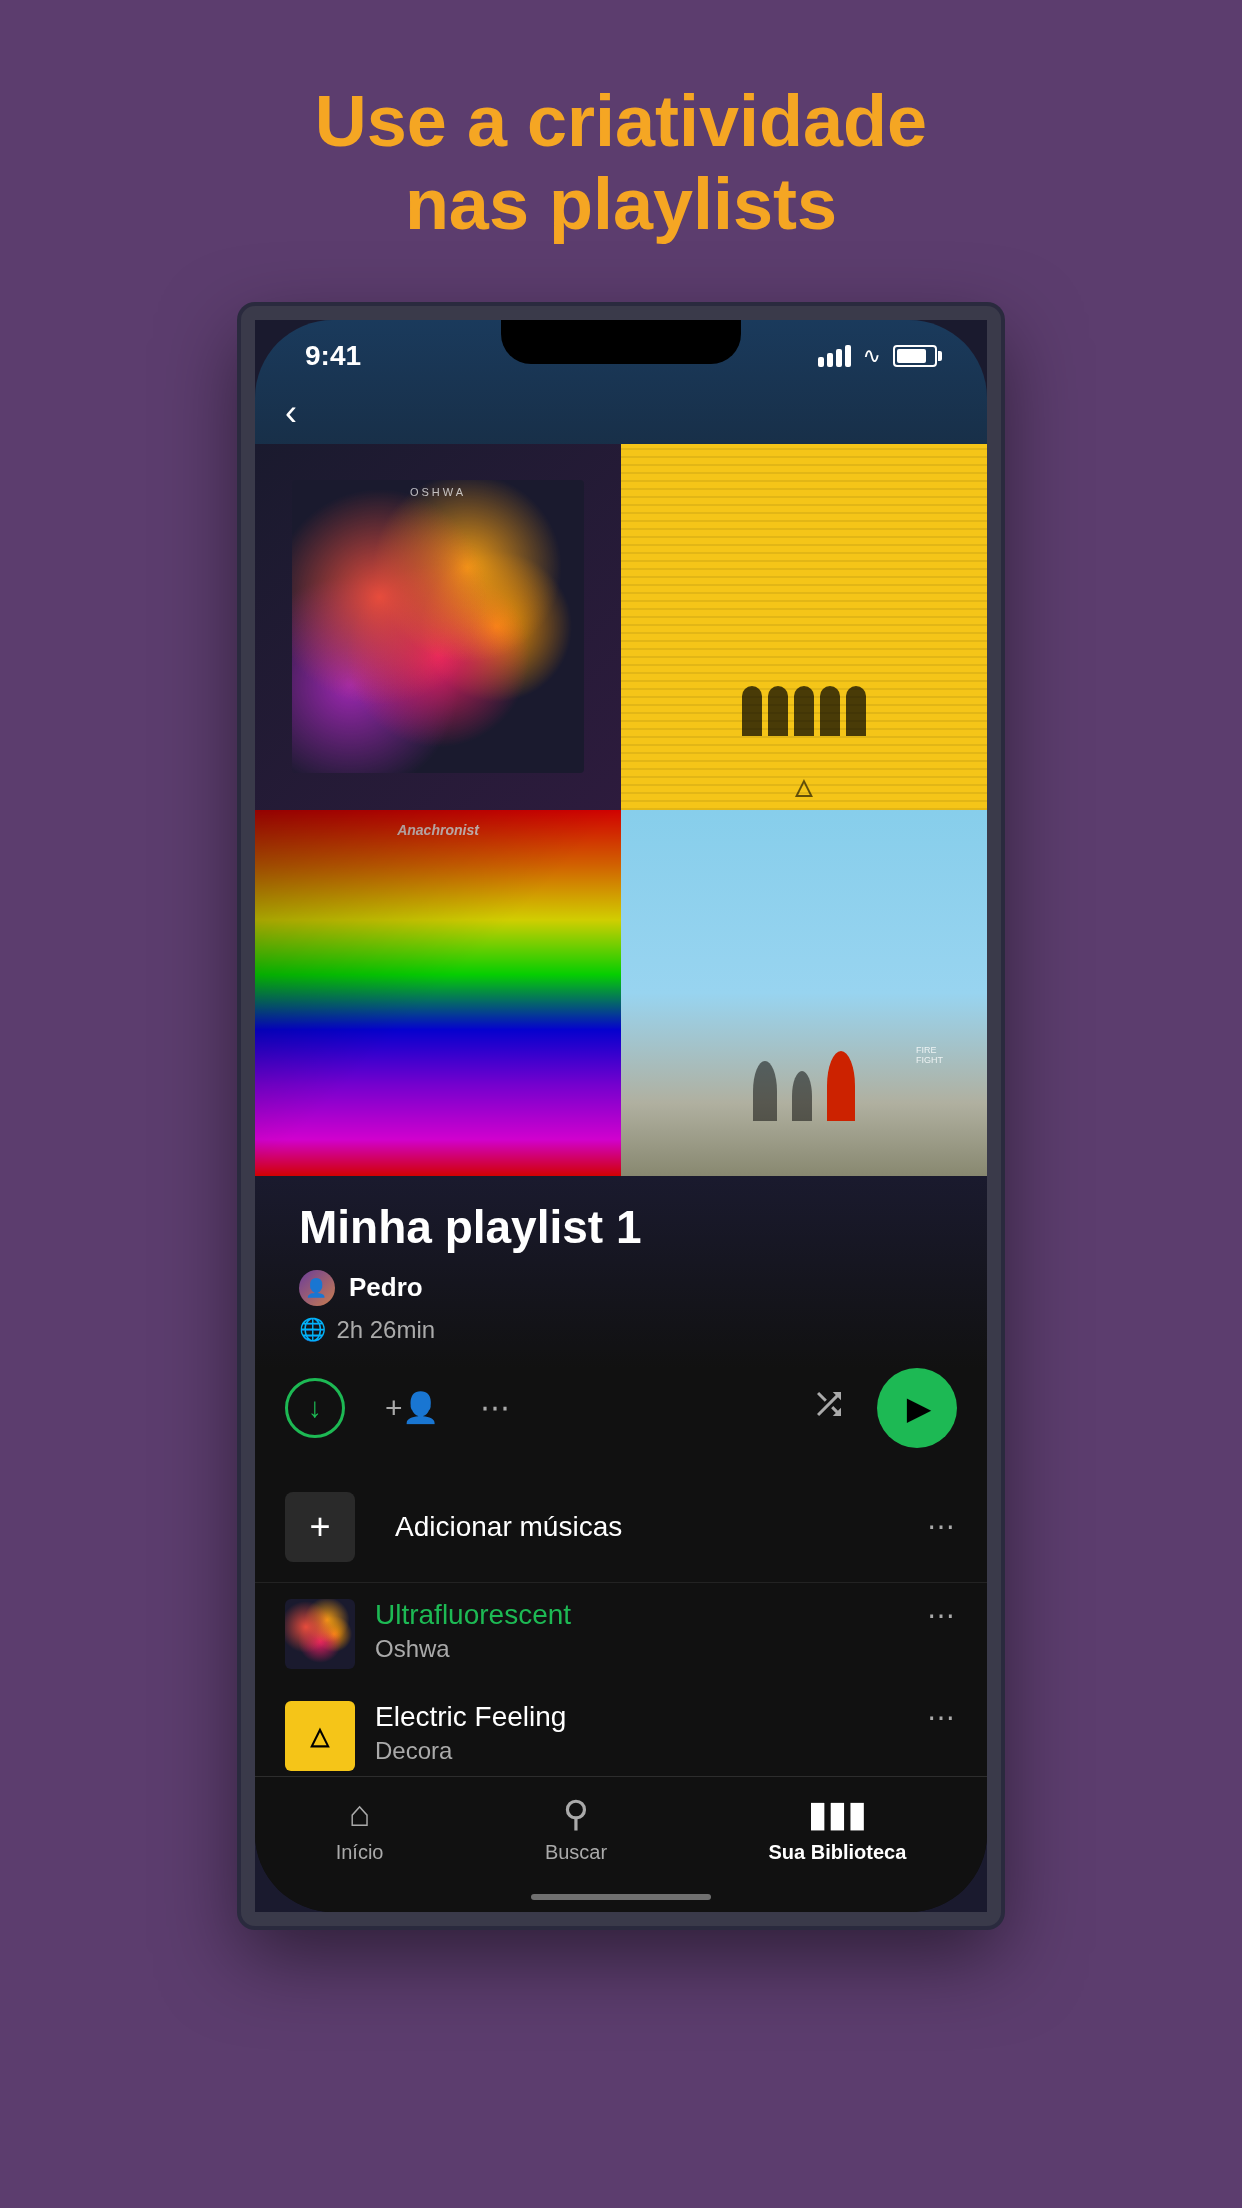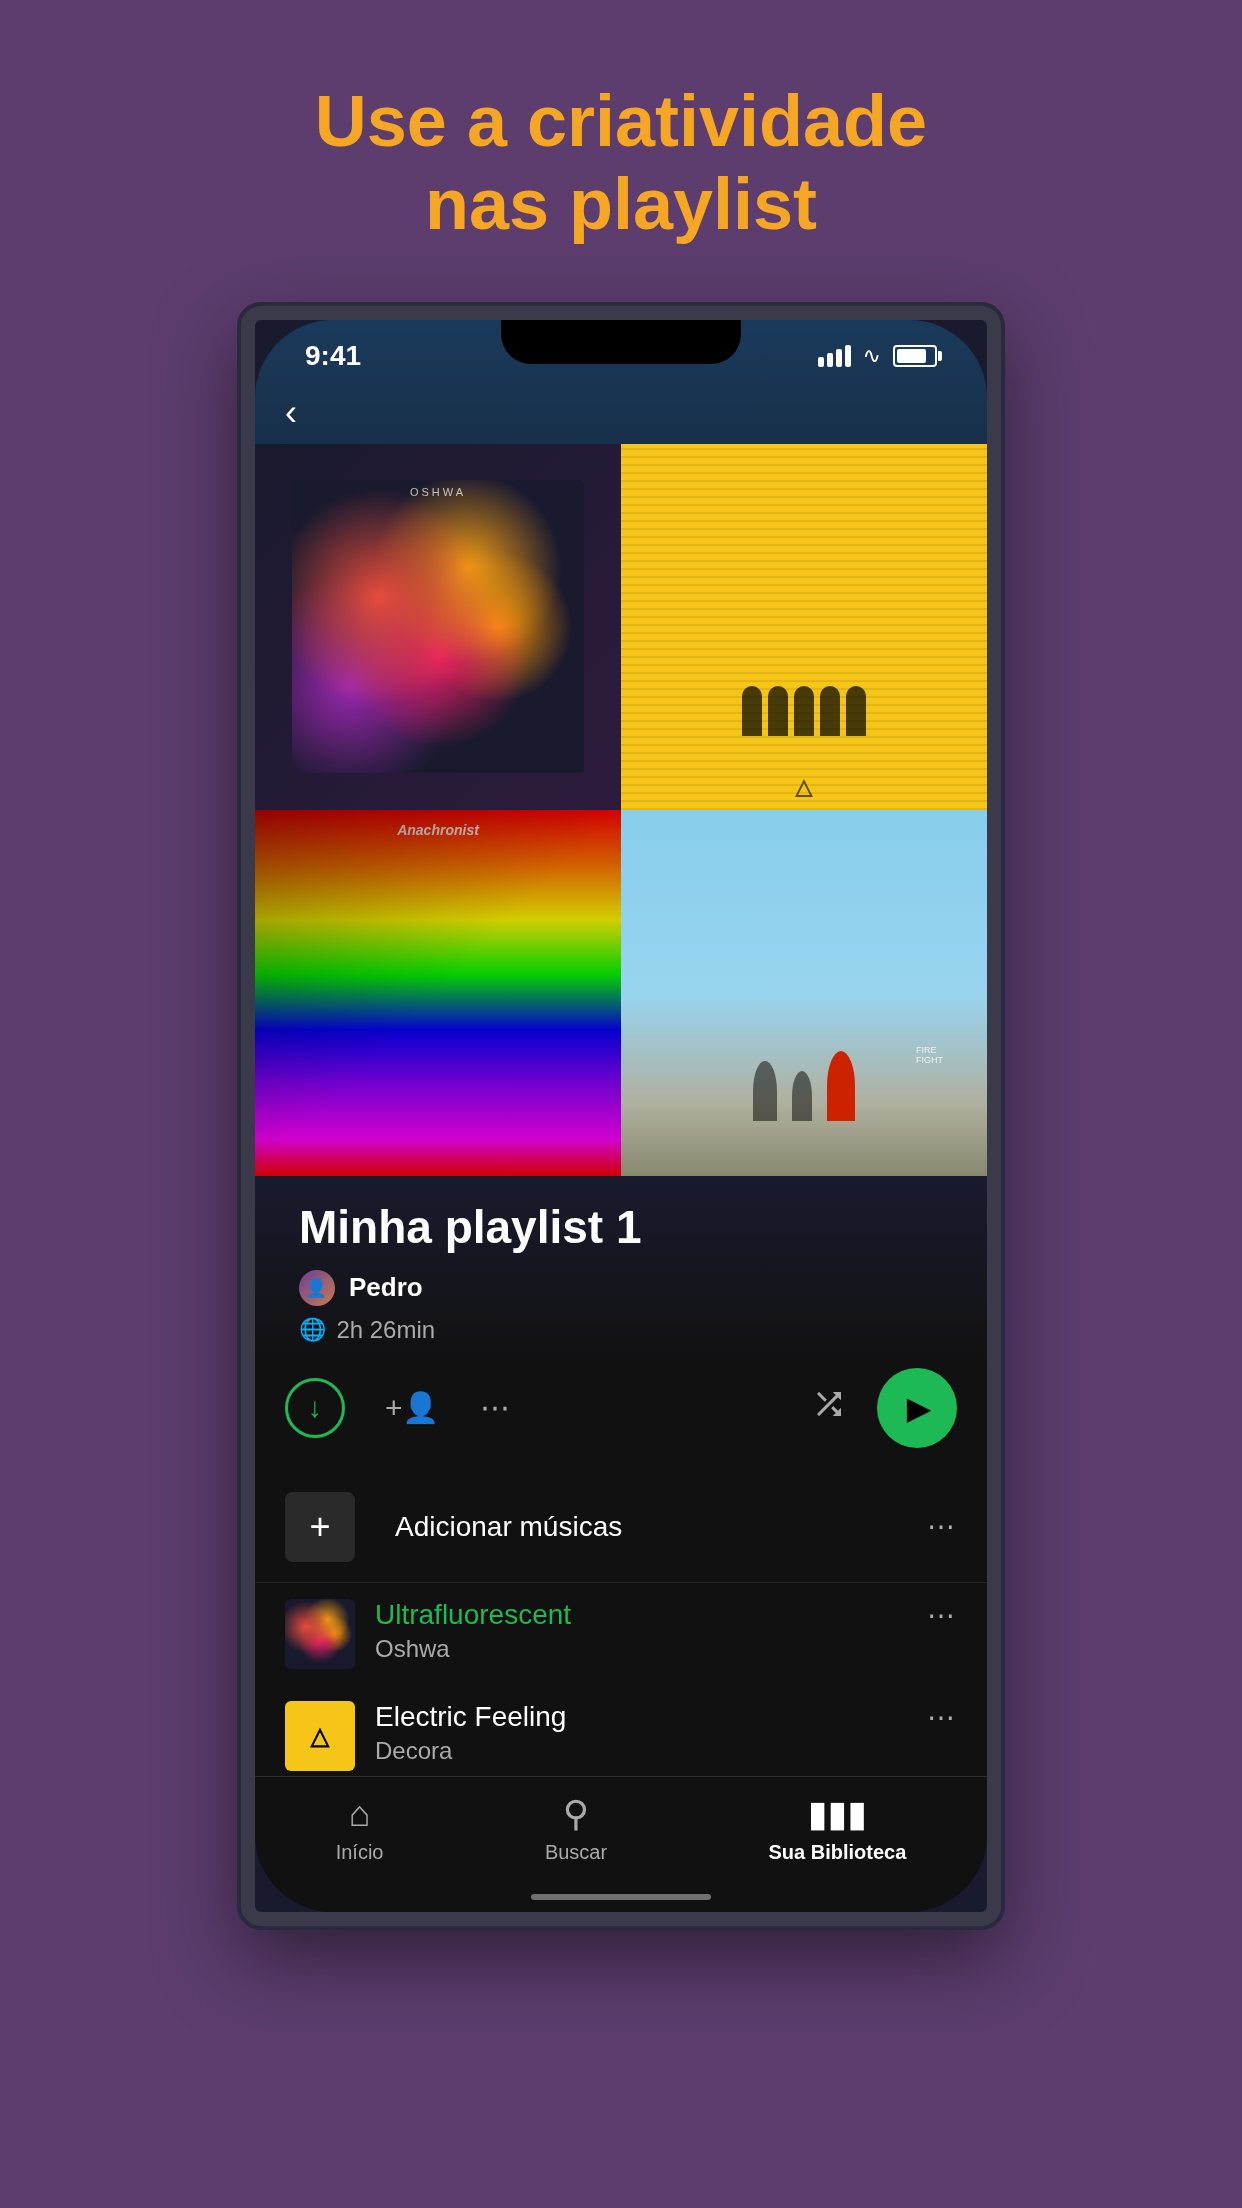--- a/index.html
+++ b/index.html
@@ -25,21 +25,21 @@
       margin-top: 80px;
       margin-bottom: 60px;
       padding: 0 80px;
     }
 
     
     .phone-shell {
       width: 760px;
       height: 1620px;
       background: #1a1a2e;
-      border-radius: 20px;
+      border-radius: 14px;
       border: 14px solid #3a3a4a;
       position: relative;
       overflow: hidden;
       box-shadow: 0 0 0 4px #2a2a3e, 0 30px 80px rgba(0,0,0,0.5);
     }
 
     
     .phone-shell::before {
       content: '';
       position: absolute;
@@ -612,21 +612,21 @@
       height: 6px;
       background: rgba(255,255,255,0.4);
       border-radius: 3px;
     }
   </style>
 </head>
 <body>
 
 <div class="headline">
   <span>Use a criatividade</span><br>
-  <span>nas playlist</span>
+  <span>nas playlists</span>
 </div>
 
 <div class="phone-shell">
   <div class="screen">
 
     <div class="notch"></div>
 
     <div class="status-bar">
       <span class="status-time">9:41</span>
       <div class="status-icons">

